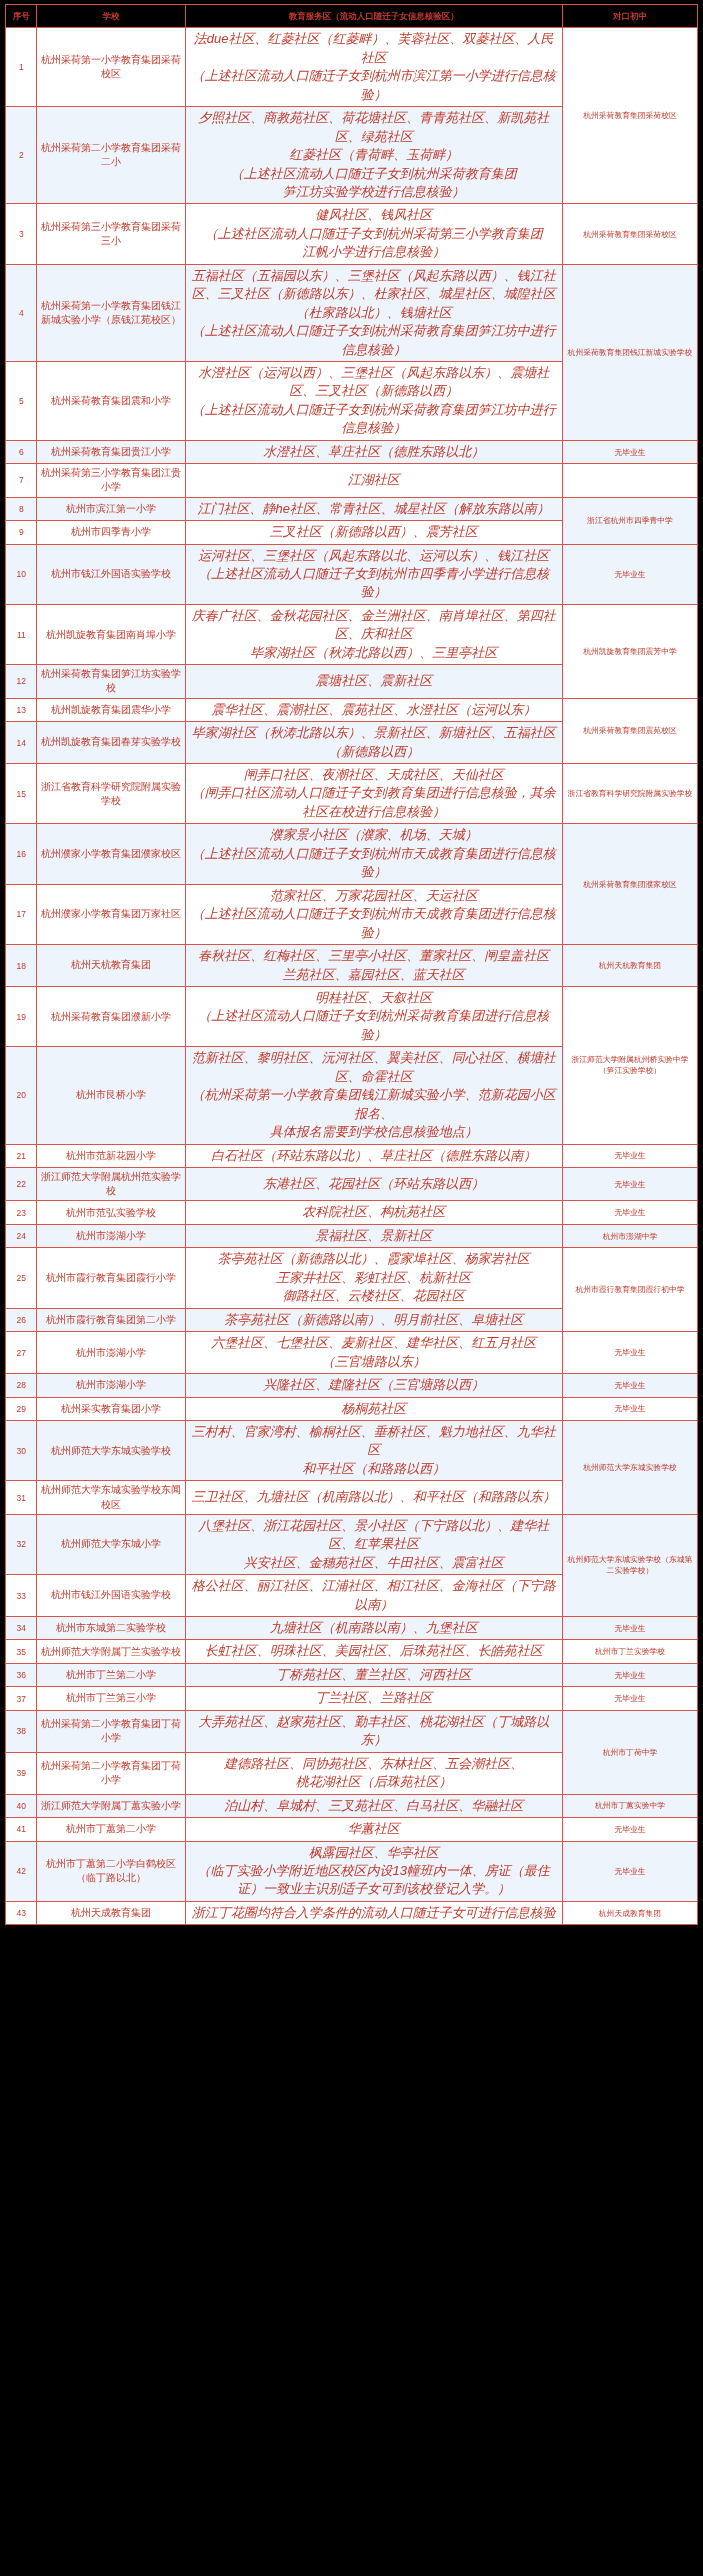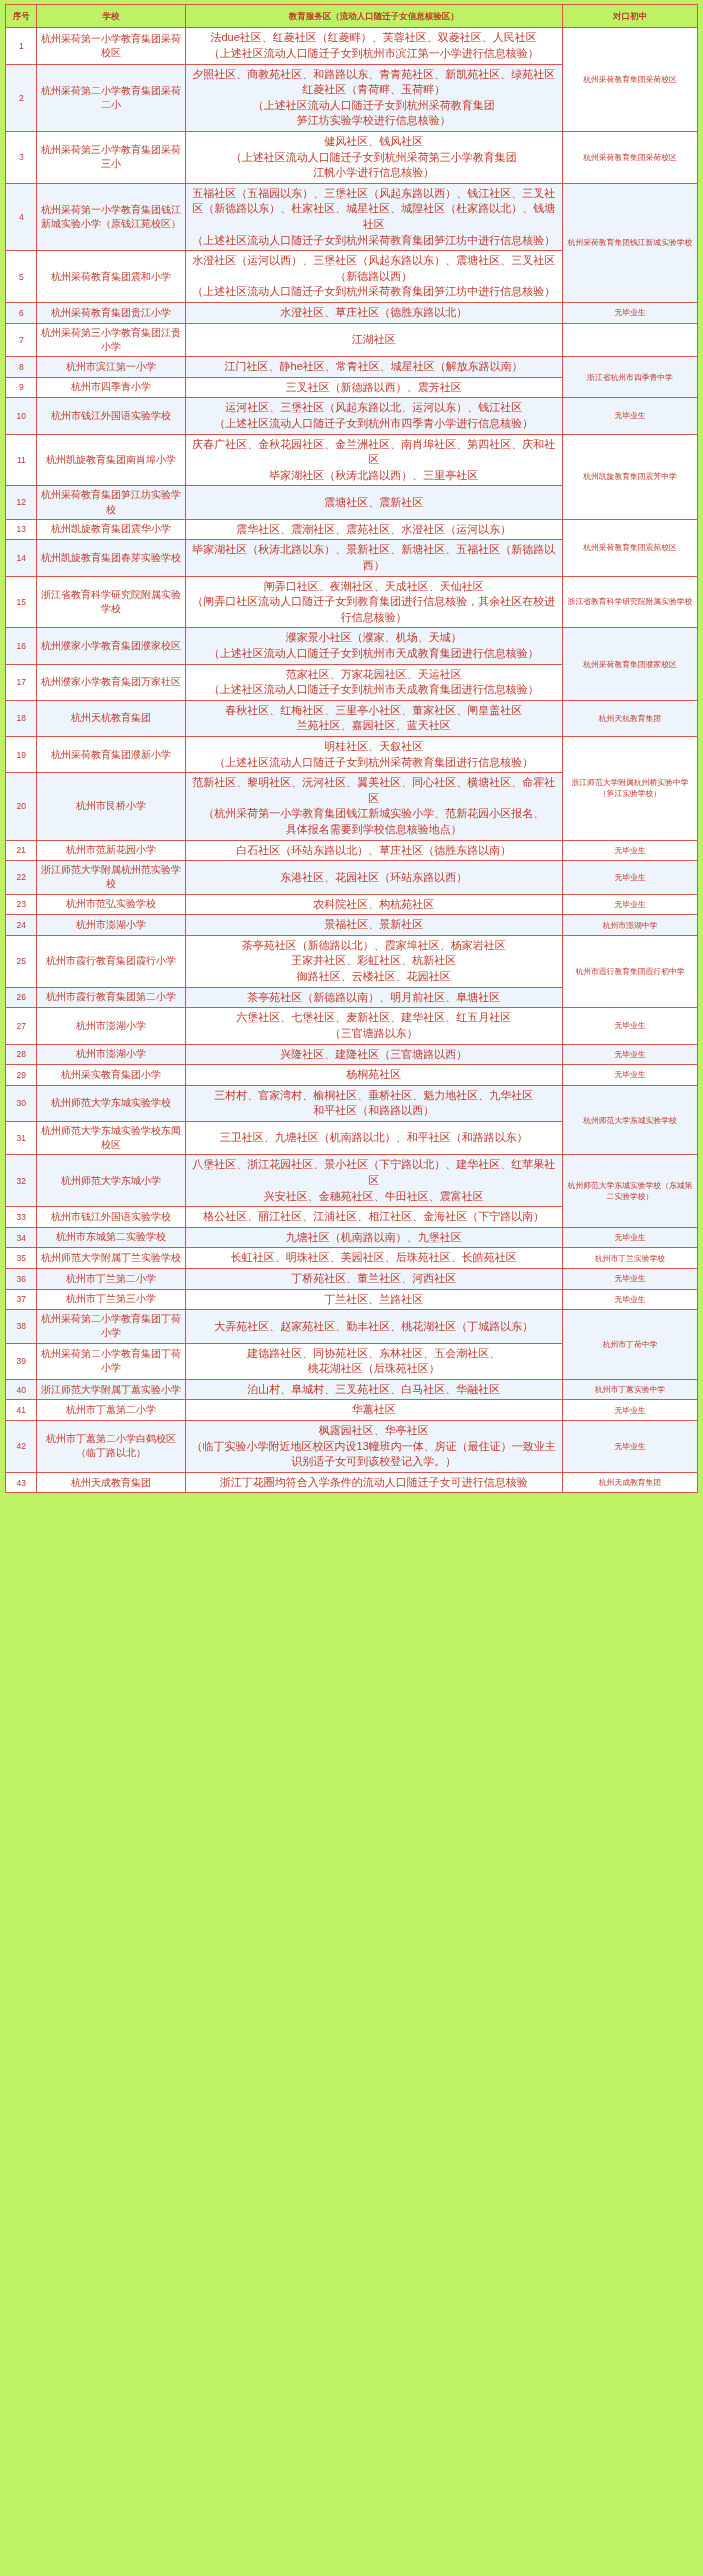--- a/index.html
+++ b/index.html
@@ -5,21 +5,21 @@
   * { box-sizing: border-box; }
   html, body {
     margin: 0;
     padding: 0;
     background: #ffffff;
     font-family: "Liberation Sans", sans-serif;
   }
   #page {
     width: 703px;
     min-height: 2576px;
-    background: #bef264;
+    background: #000000;
     padding: 3.9px 5.2px 6.5px 5.2px;
   }
   table.schools {
     width: 693px;
     border-collapse: collapse;
     table-layout: fixed;
     border: 1.3px solid #c0392b;
   }
   table.schools col.c-idx { width: 27px; }
   table.schools col.c-school { width: 128px; }
@@ -34,21 +34,21 @@
     line-height: 1.42;
     word-break: break-all;
   }
   table.schools thead th {
     font-weight: bold;
     font-size: 8.5px;
     padding: 5.2px 2.6px;
   }
   td.idx { font-size: 8.5px; }
   td.school { font-size: 10px; }
-  td.service { font-size: 11px; text-align: center; }
+  td.service { font-size: 13px; text-align: center; font-style: italic; }
   td.junior { font-size: 7.8px; font-family: Liberation Serif, serif; }
   tr.alt td { background: #eef4fb; }
   tr.plain td { background: #ffffff; }
   .line { display: block; }
 </style>
 </head>
 <body>
 
 <div id="page">
   <table class="schools">
@@ -73,21 +73,21 @@
           <td class="service">
             <span class="line">法due社区、红菱社区（红菱畔）、芙蓉社区、双菱社区、人民社区</span>
             <span class="line">（上述社区流动人口随迁子女到杭州市滨江第一小学进行信息核验）</span>
           </td>
           <td class="junior" rowspan="2">杭州采荷教育集团采荷校区</td>
         </tr>
         <tr class="alt">
           <td class="idx">2</td>
           <td class="school">杭州采荷第二小学教育集团采荷二小</td>
           <td class="service">
-            <span class="line">夕照社区、商教苑社区、和路路以东、青青苑社区、新凯苑社区、绿苑社区</span>
+            <span class="line">夕照社区、商教苑社区、荷花塘社区、青青苑社区、新凯苑社区、绿苑社区</span>
             <span class="line">红菱社区（青荷畔、玉荷畔）</span>
             <span class="line">（上述社区流动人口随迁子女到杭州采荷教育集团</span>
             <span class="line">笋江坊实验学校进行信息核验）</span>
           </td>
         </tr>
         <tr class="plain">
           <td class="idx">3</td>
           <td class="school">杭州采荷第三小学教育集团采荷三小</td>
           <td class="service">
             <span class="line">健风社区、钱风社区</span>

